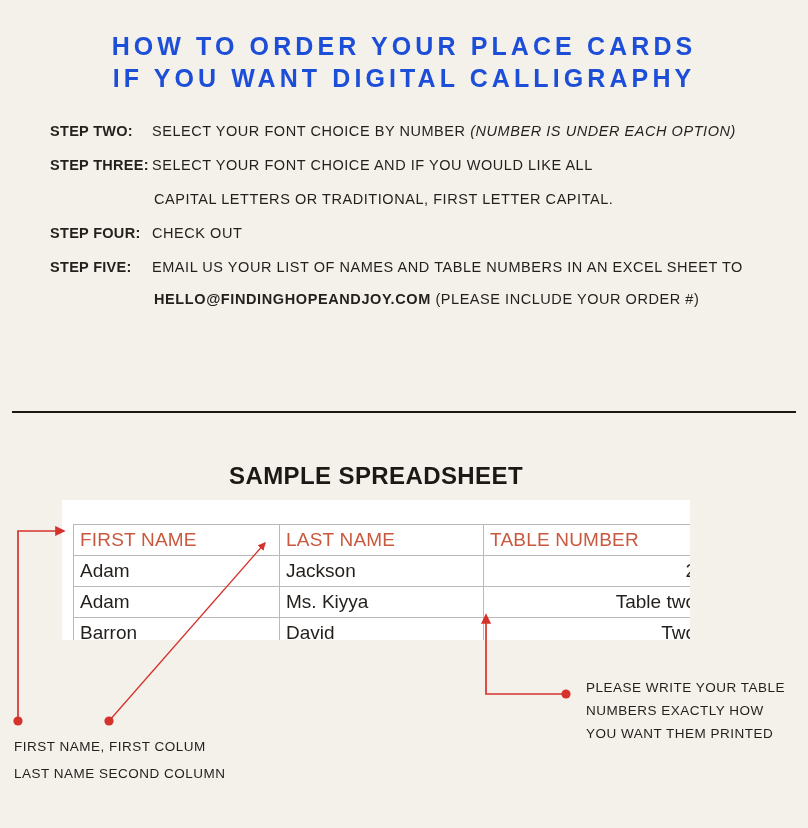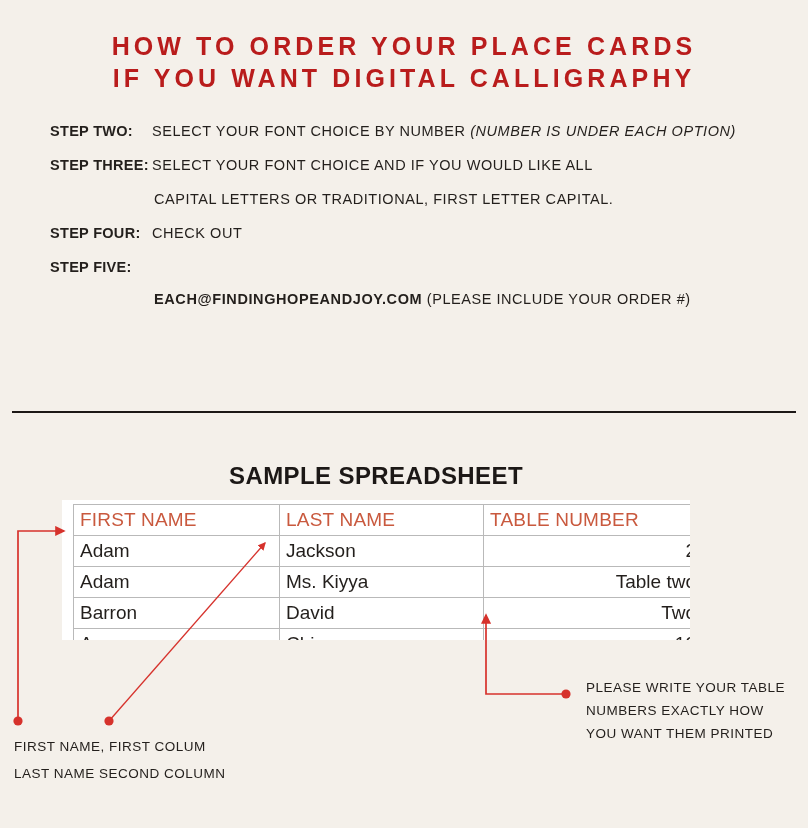--- a/index.html
+++ b/index.html
@@ -19,21 +19,21 @@
   
   .title-block {
     padding-top: 30px;
     text-align: center;
   }
   .title-line {
     font-size: 25px;
     font-weight: bold;
     letter-spacing: 4.1px;
     line-height: 32px;
-    color: #b91c1c;
+    color: #1d4ed8;
     white-space: nowrap;
   }
 
   
   .steps {
     margin-top: 28px;
     padding-left: 50px;
     padding-right: 20px;
   }
   .step-row {
@@ -104,21 +104,21 @@
     left: 62px;
     top: 500px;
     width: 628px;
     height: 140px;
     background: #ffffff;
     overflow: hidden;
   }
   .sheet-table {
     position: absolute;
     left: 11px;
-    top: 4px;
+    top: 24px;
     width: 604px;
     border-collapse: collapse;
     table-layout: fixed;
     font-size: 19px;
   }
   .sheet-table td {
     border: 1px solid #b9b9b9;
     height: 30px;
     padding: 0 6px;
     vertical-align: middle;
@@ -198,25 +198,26 @@
     <span class="step-text">CAPITAL LETTERS OR TRADITIONAL, FIRST LETTER CAPITAL.</span>
   </div>
 
   <div class="step-row">
     <span class="step-label">STEP FOUR:</span>
     <span class="step-text">CHECK OUT</span>
   </div>
 
   <div class="step-row">
     <span class="step-label">STEP FIVE:</span>
+    <span class="step-text">EMAIL US YOUR LIST OF NAMES AND TABLE NUMBERS IN AN EXCEL SHEET TO</span>
   </div>
 
   <div class="step-row continuation email-row">
     <span class="step-label"></span>
-    <span class="step-text"><span class="email-bold">EACH@FINDINGHOPEANDJOY.COM</span><span class="email-note"> (PLEASE INCLUDE YOUR ORDER #)</span></span>
+    <span class="step-text"><span class="email-bold">HELLO@FINDINGHOPEANDJOY.COM</span><span class="email-note"> (PLEASE INCLUDE YOUR ORDER #)</span></span>
   </div>
 
 </div>
 
 <div class="divider"></div>
 
 <div class="sample-heading">SAMPLE SPREADSHEET</div>
 
 <div class="sheet-panel">
   <table class="sheet-table">

